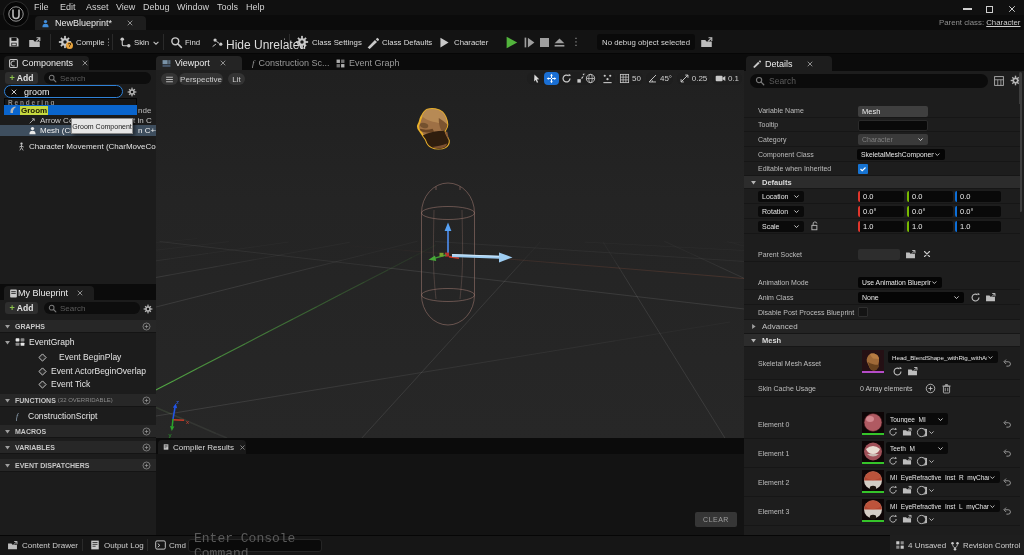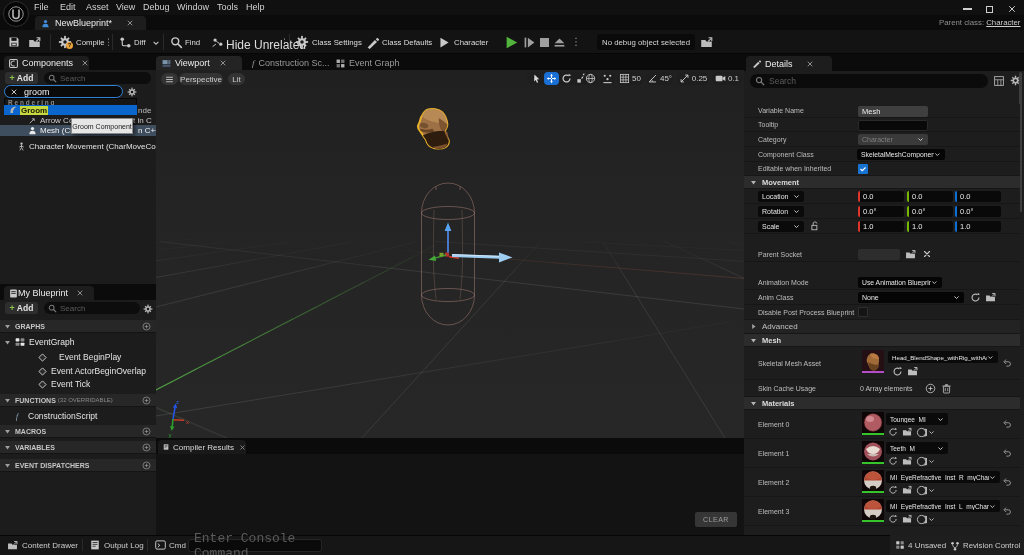--- a/index.html
+++ b/index.html
@@ -88,21 +88,21 @@
     <div class="abs" style="left:76px;top:38px;font-size:7.8px;color:#dedede;white-space:nowrap">Compile</div>
     <div class="abs" style="left:104px;top:37px;color:#9a9a9a;font-size:9px">⋮</div>
     <div class="abs sep" style="left:112px;top:34px"></div>
     <div class="abs" style="left:119px;top:36px">
       <svg width="13" height="13" viewBox="0 0 16 16">
         <circle cx="4" cy="4" r="2.2" fill="#c9c9c9"></circle>
         <circle cx="12" cy="12" r="2.2" fill="#c9c9c9"></circle>
         <path d="M4 6 v4 a2 2 0 0 0 2 2 h4" fill="none" stroke="#c9c9c9" stroke-width="1.4"></path>
       </svg>
     </div>
-    <div class="abs" style="left:134px;top:38px;font-size:7.8px;color:#dedede;white-space:nowrap">Diff</div>
+    <div class="abs" style="left:134px;top:38px;font-size:7.8px;color:#dedede;white-space:nowrap">Skin</div>
     <div class="abs" style="left:152px;top:39px">
       <svg width="8" height="8" viewBox="0 0 10 10">
         <path d="M2 3.5 L5 6.5 L8 3.5" fill="none" stroke="#bdbdbd" stroke-width="1.4"></path>
       </svg>
     </div>
     <div class="abs sep" style="left:163px;top:34px"></div>
     <div class="abs" style="left:170px;top:36px">
       <svg width="13" height="13" viewBox="0 0 16 16">
         <circle cx="6.5" cy="6.5" r="4.2" fill="none" stroke="#c9c9c9" stroke-width="1.8"></circle>
         <line x1="9.8" y1="9.8" x2="14" y2="14" stroke="#c9c9c9" stroke-width="2" stroke-linecap="round"></line>
@@ -728,21 +728,21 @@
     </div>
     <div class="abs f" style="left:858px;top:164px;width:10px;height:10px;background:#1673d2;border-radius:1px;justify-content:center">
       <svg width="8" height="8" viewBox="0 0 16 16">
         <path d="M3 8 l3.5 3.5 L13 5" fill="none" stroke="#fff" stroke-width="2.4"></path>
       </svg>
     </div>
     <div class="abs f" style="left:744px;top:176px;width:276px;height:13px;background:#2c2c2c;border-bottom:1px solid #161616;padding-left:6px">
       <svg width="7" height="7" viewBox="0 0 10 10">
         <path d="M1.5 3 h7 L5 8 z" fill="#b5b5b5"></path>
       </svg>
-      <span style="font-size:7.5px;font-weight:bold;color:#dcdcdc;margin-left:5px">Movement</span>
+      <span style="font-size:7.5px;font-weight:bold;color:#dcdcdc;margin-left:5px">Defaults</span>
     </div>
     <div class="abs f" style="left:744px;top:189px;width:276px;height:15px;background:#1d1d1d;border-bottom:1px solid #161616">
       <span class="lbl" style="margin-left:14px"></span>
     </div>
     <div class="abs f" style="left:758px;top:191px;width:46px;height:11px;background:#0a0a0a;border-radius:2px;padding:0 4px;justify-content:space-between">
       <span style="font-size:7px;color:#e6e6e6;white-space:nowrap;overflow:hidden">Location</span>
       <svg width="7" height="7" viewBox="0 0 10 10">
         <path d="M2 3.5 L5 6.5 L8 3.5" fill="none" stroke="#c9c9c9" stroke-width="1.4"></path>
       </svg>
     </div>
@@ -889,26 +889,20 @@
         <path d="M8 5 v6 M5 8 h6" stroke="#c9c9c9" stroke-width="1.2"></path>
       </svg>
     </div>
     <div class="abs" style="left:941px;top:383px">
       <svg width="11" height="11" viewBox="0 0 16 16">
         <rect x="3.5" y="4.5" width="9" height="10" rx="1" fill="none" stroke="#b5b5b5" stroke-width="1.3"></rect>
         <line x1="2" y1="4.5" x2="14" y2="4.5" stroke="#b5b5b5" stroke-width="1.3"></line>
         <rect x="6" y="1.8" width="4" height="2" fill="#b5b5b5"></rect>
         <path d="M6.2 7 v5 M9.8 7 v5" stroke="#b5b5b5" stroke-width="1.2"></path>
       </svg>
-    </div>
-    <div class="abs f" style="left:744px;top:397px;width:276px;height:13px;background:#2c2c2c;border-bottom:1px solid #161616;padding-left:6px">
-      <svg width="7" height="7" viewBox="0 0 10 10">
-        <path d="M1.5 3 h7 L5 8 z" fill="#b5b5b5"></path>
-      </svg>
-      <span style="font-size:7.5px;font-weight:bold;color:#dcdcdc;margin-left:5px">Materials</span>
     </div>
     <div class="abs f" style="left:744px;top:410px;width:276px;height:29px;background:#1d1d1d;border-bottom:1px solid #161616">
       <span class="lbl" style="margin-left:14px">Element 0</span>
     </div>
     <div class="abs" style="left:862px;top:412px">
       <svg width="22" height="23" viewBox="0 0 22 23">
         <rect width="22" height="23" fill="#0d0506"></rect>
         <circle cx="11" cy="10.5" r="9" fill="#b05a62"></circle>
         <ellipse cx="8" cy="7" rx="4" ry="3" fill="#d89098" opacity="0.85"></ellipse>
         <circle cx="11" cy="10.5" r="9" fill="none" stroke="#3a1216" stroke-width="0.6"></circle>

